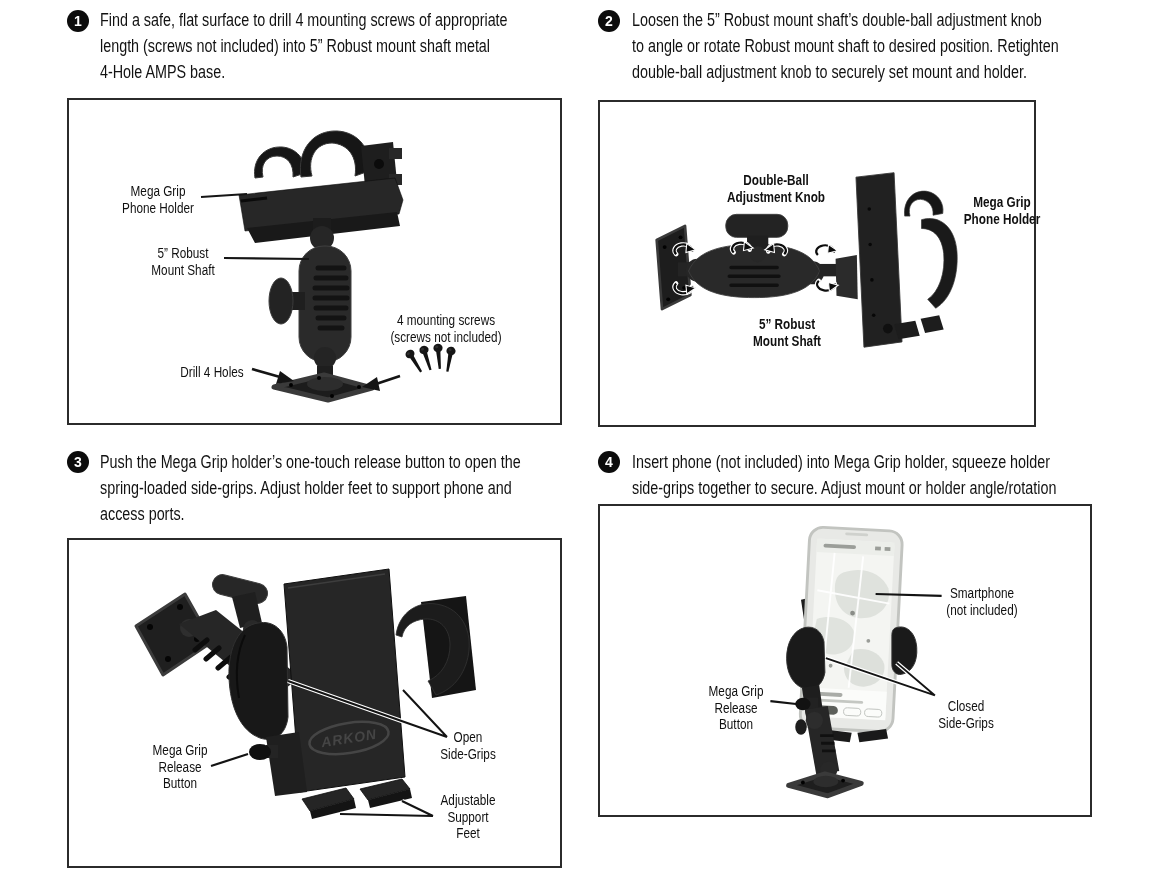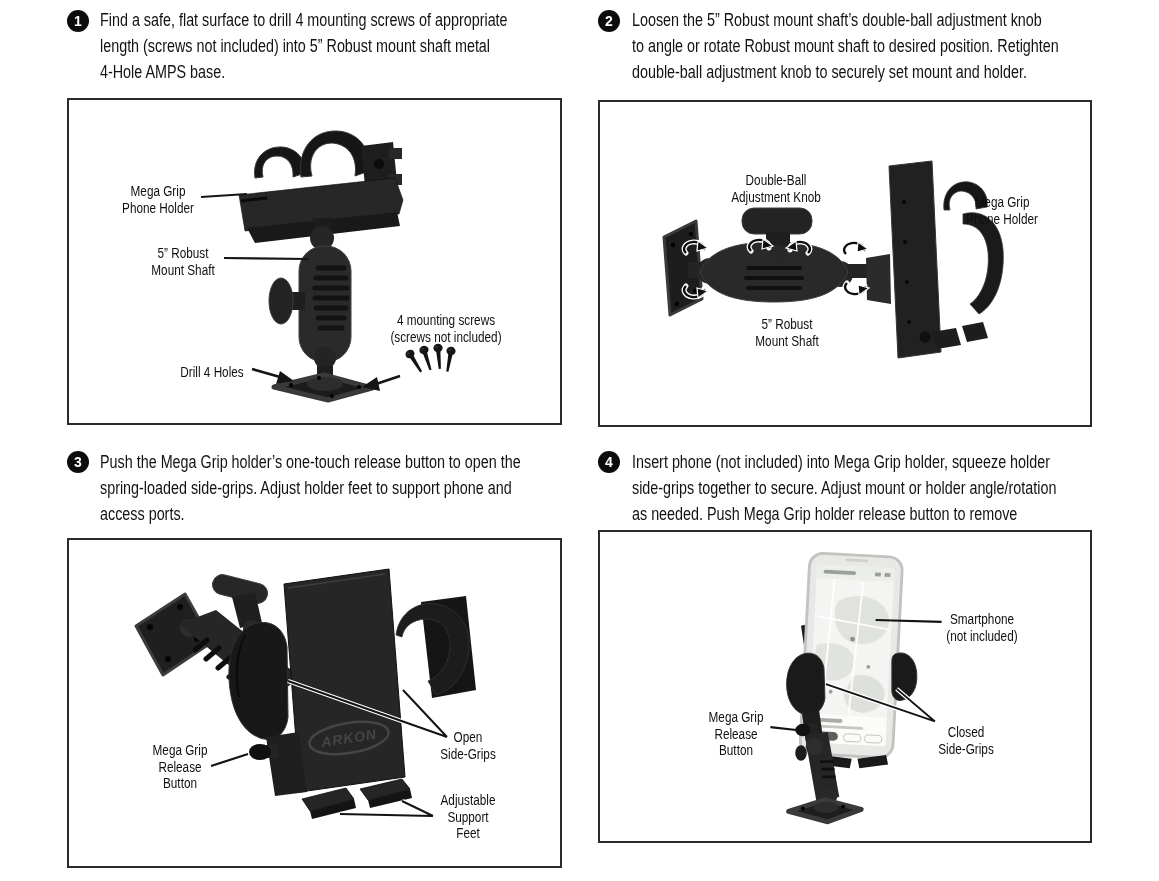--- a/index.html
+++ b/index.html
@@ -21,23 +21,23 @@
     transform:scaleX(0.82);transform-origin:left top;color:#121212;
   }
   .text-1{left:100px;top:7px;}
   .text-2{left:632px;top:7px;}
   .text-3{left:100px;top:449px;}
   .text-4{left:632px;top:449px;}
   .panel{
     position:absolute;border:2px solid #2b2b2b;background:#ffffff;box-sizing:border-box;
   }
   .panel-1{left:67px;top:98px;width:495px;height:327px;}
-  .panel-2{left:598px;top:100px;width:494px;height:327px;}
+  .panel-2{left:598px;top:100px;width:438px;height:327px;font-weight:bold;}
   .panel-3{left:67px;top:538px;width:495px;height:330px;}
-  .panel-4{left:598px;top:530px;width:494px;height:313px;}
+  .panel-4{left:598px;top:504px;width:494px;height:313px;}
   .panel svg.art{position:absolute;left:0;top:0;width:100%;height:100%;}
   .plabel{
     position:absolute;width:150px;font-size:14px;line-height:16.5px;text-align:center;
     white-space:pre-line;transform:scaleX(0.84);transform-origin:center top;color:#101010;
   }
   
   .p1-holder{left:14px;top:83px;}
   .p1-shaft{left:39px;top:145px;}
   .p1-screws{left:292px;top:212px;width:170px;}
   .p1-drill{left:68px;top:264px;}

